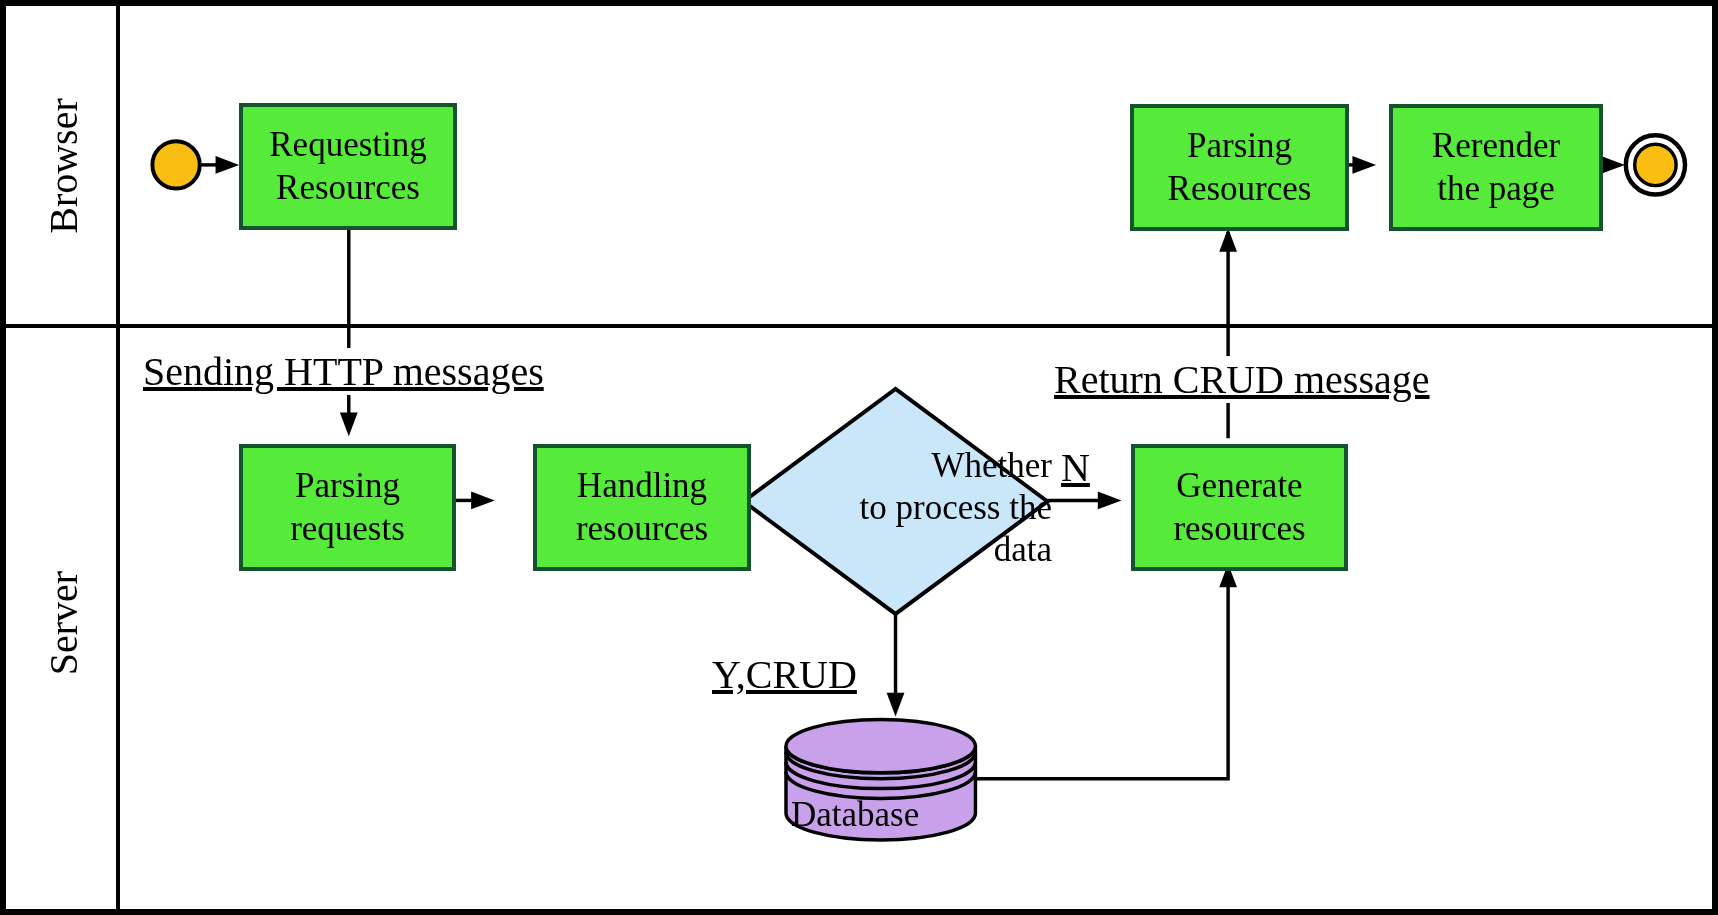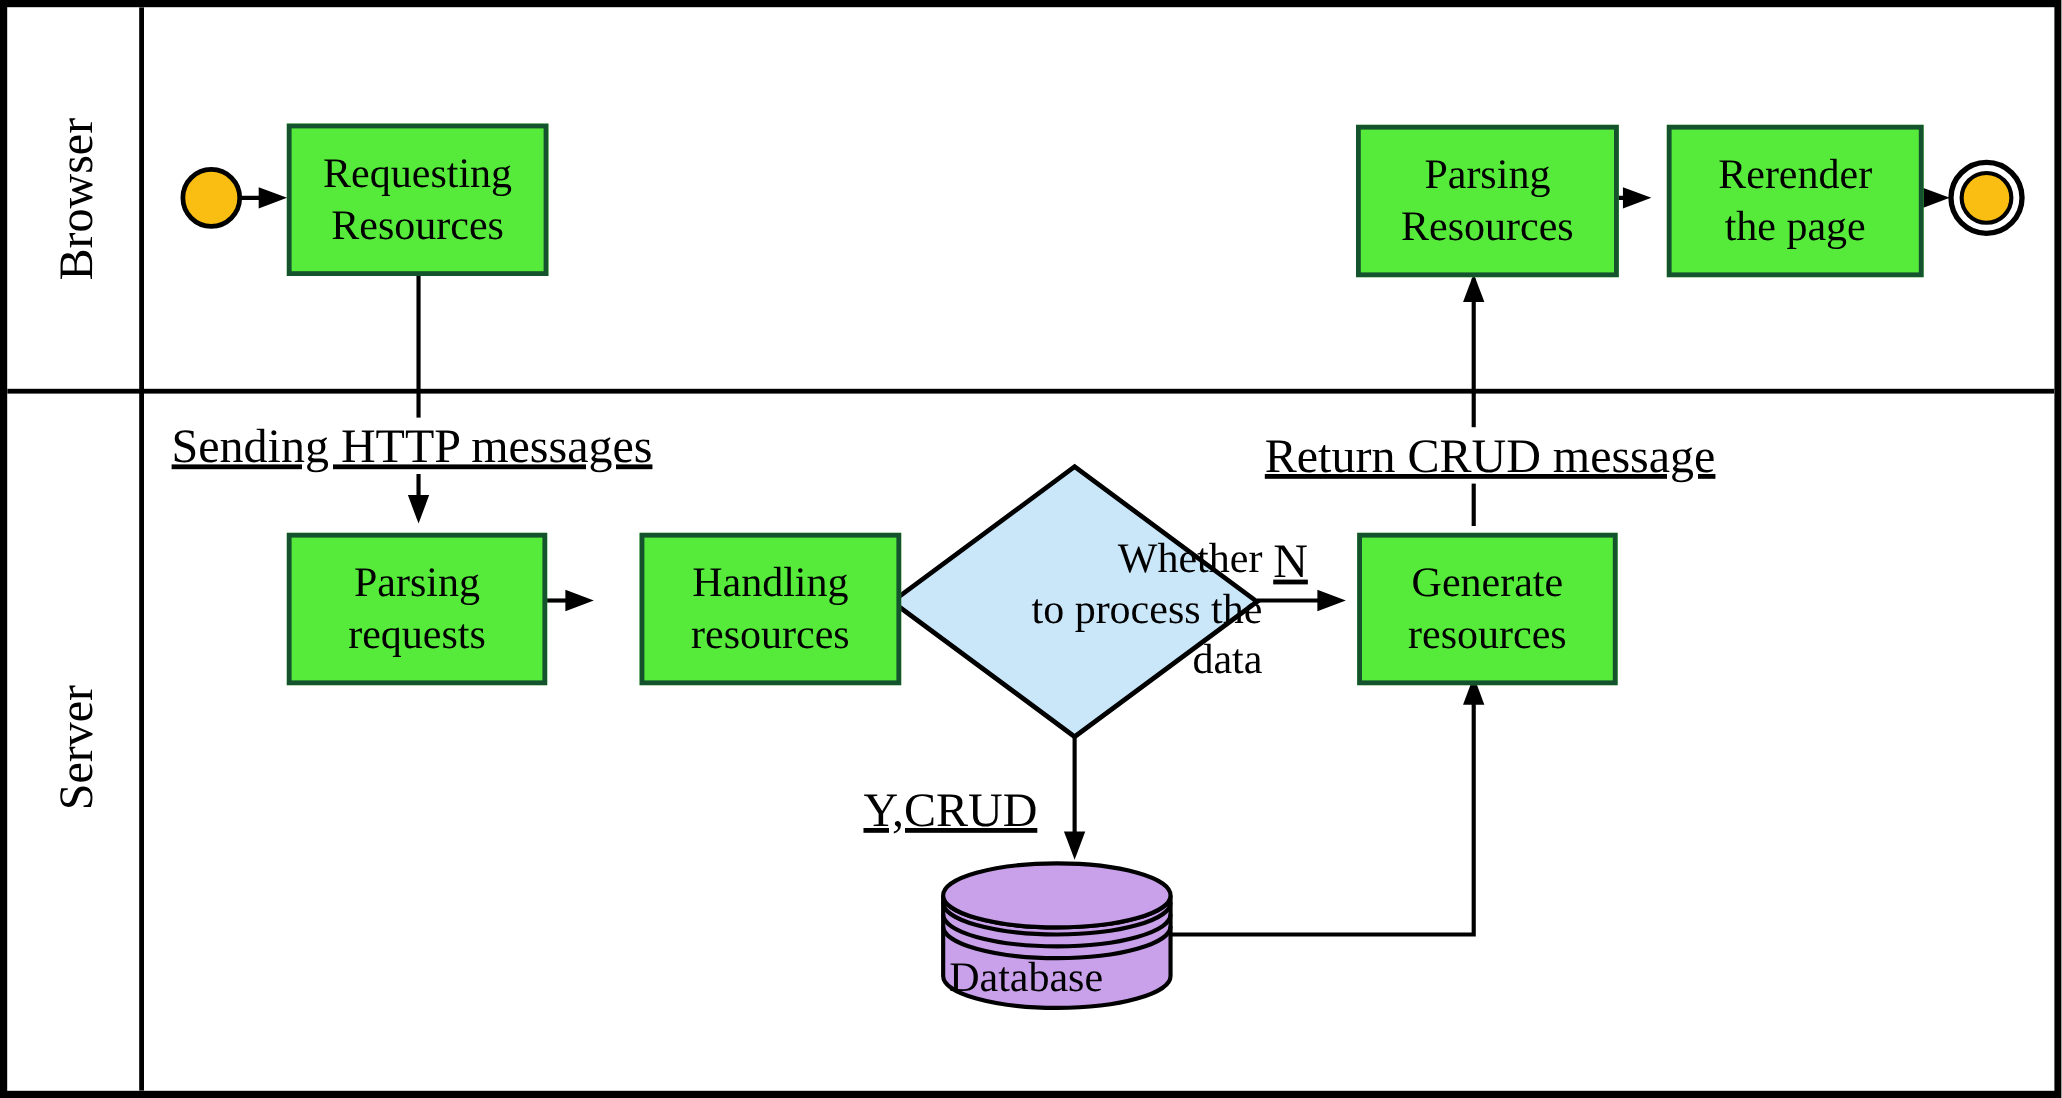--- a/index.html
+++ b/index.html
@@ -115,15 +115,15 @@
 
   <div class="diamond-label" style="left:746px;top:439px;width:300px;">Whether
 to process the
 data</div>
 
   <div class="db-label" style="left:785px;top:789px;width:192px;">Database</div>
 
   <div class="edge-label" style="left:134px;top:342px;">Sending HTTP messages</div>
   <div class="edge-label" style="left:1045px;top:350px;">Return CRUD message</div>
   <div class="edge-label plain" style="left:1052px;top:438px;">N</div>
-  <div class="edge-label plain" style="left:703px;top:645px;width:160px;text-align:center;">Y,CRUD</div>
+  <div class="edge-label plain" style="left:703px;top:645px;width:160px;text-align:left;">Y,CRUD</div>
 
 </div>
 
 </body></html>

